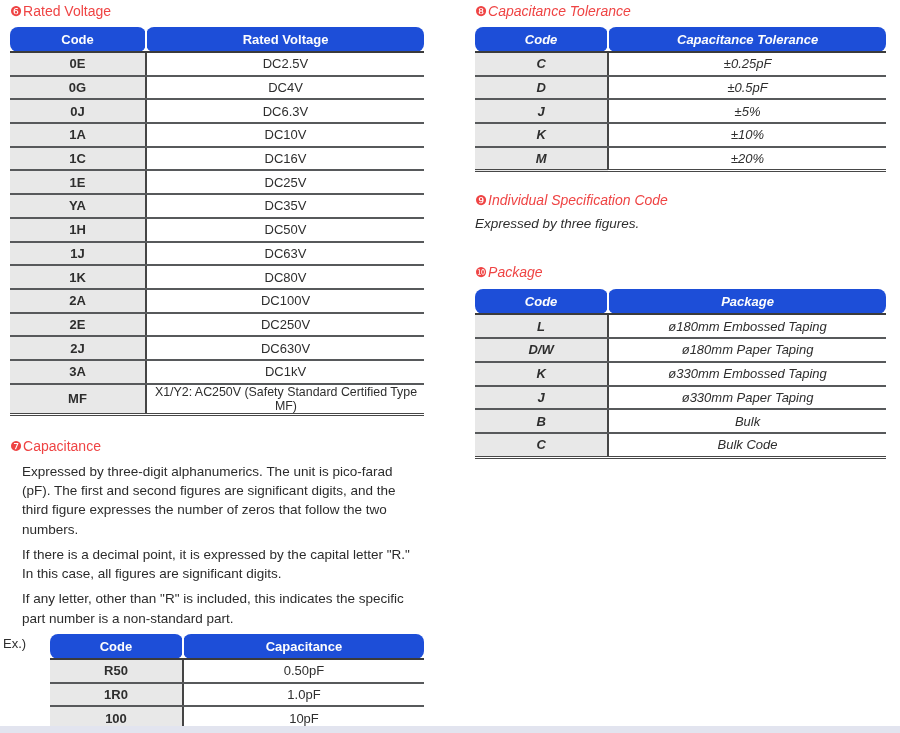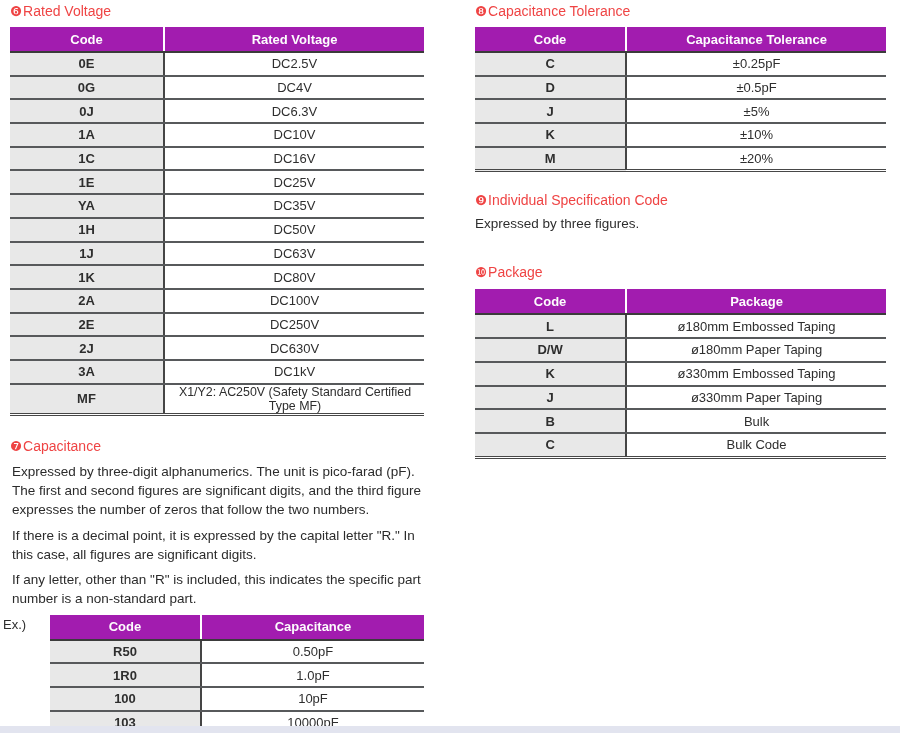--- a/index.html
+++ b/index.html
@@ -6,49 +6,50 @@
   body {
     width: 900px; height: 733px;
     position: relative;
     overflow: hidden;
     background: #ffffff;
     font-family: "Liberation Sans", "DejaVu Sans", sans-serif;
     color: #2e2e2e;
   }
   .col { position: absolute; top: 3px; }
   .col-left  { left: 10px;  width: 414px; }
-  .col-right { left: 475px; width: 411px; }
+  .col-right { left: 475px; width: 411px; font-style: italic; }
 
   .sec-title {
     font-size: 14px;
     line-height: 17px;
     color: #ef4444;
     white-space: nowrap;
   }
   .sec-title .bullet {
     font-family: "DejaVu Sans", sans-serif;
     font-size: 13.5px;
     margin-right: 1px;
   }
 
   table.spec {
     border-collapse: collapse;
     width: 100%;
     table-layout: fixed;
     margin-top: 7px;
   }
   table.spec th {
-    background: #a21caf;
+    background: #1d4ed8;
     color: #fdfdfd;
     font-size: 13px;
     font-weight: bold;
     height: 22px;
-    padding: 1px 20px;
+    padding: 1px 11px;
     border-bottom: 2px solid #3b3b3b;
     text-align: center;
+    border-radius: 8px;
   }
   table.spec th + th { border-left: 2px solid #ffffff; }
   table.spec td {
     font-size: 13px;
     height: 21.7px;
     padding: 0 4px;
     border-bottom: 2px solid #57595b;
     text-align: center;
     vertical-align: middle;
   }
@@ -67,21 +68,21 @@
 
   
   #rated-voltage-table tr:last-child td.val {
     text-align: center;
     font-size: 12.4px;
     padding: 0 1px 0 2px;
   }
 
   .heading-gap { margin-top: 22px; }
   .para {
-    margin: 6px 0 0 2px;
+    margin: 6px 0 0 12px;
     font-size: 13.5px;
     line-height: 19.3px;
     color: #2b2b2b;
   }
   .para:first-of-type { margin-top: 7px; }
 
   .ex-row { display: flex; align-items: flex-start; margin-top: 6px; }
   .ex-label {
     width: 47px;
     margin-left: -7px;

